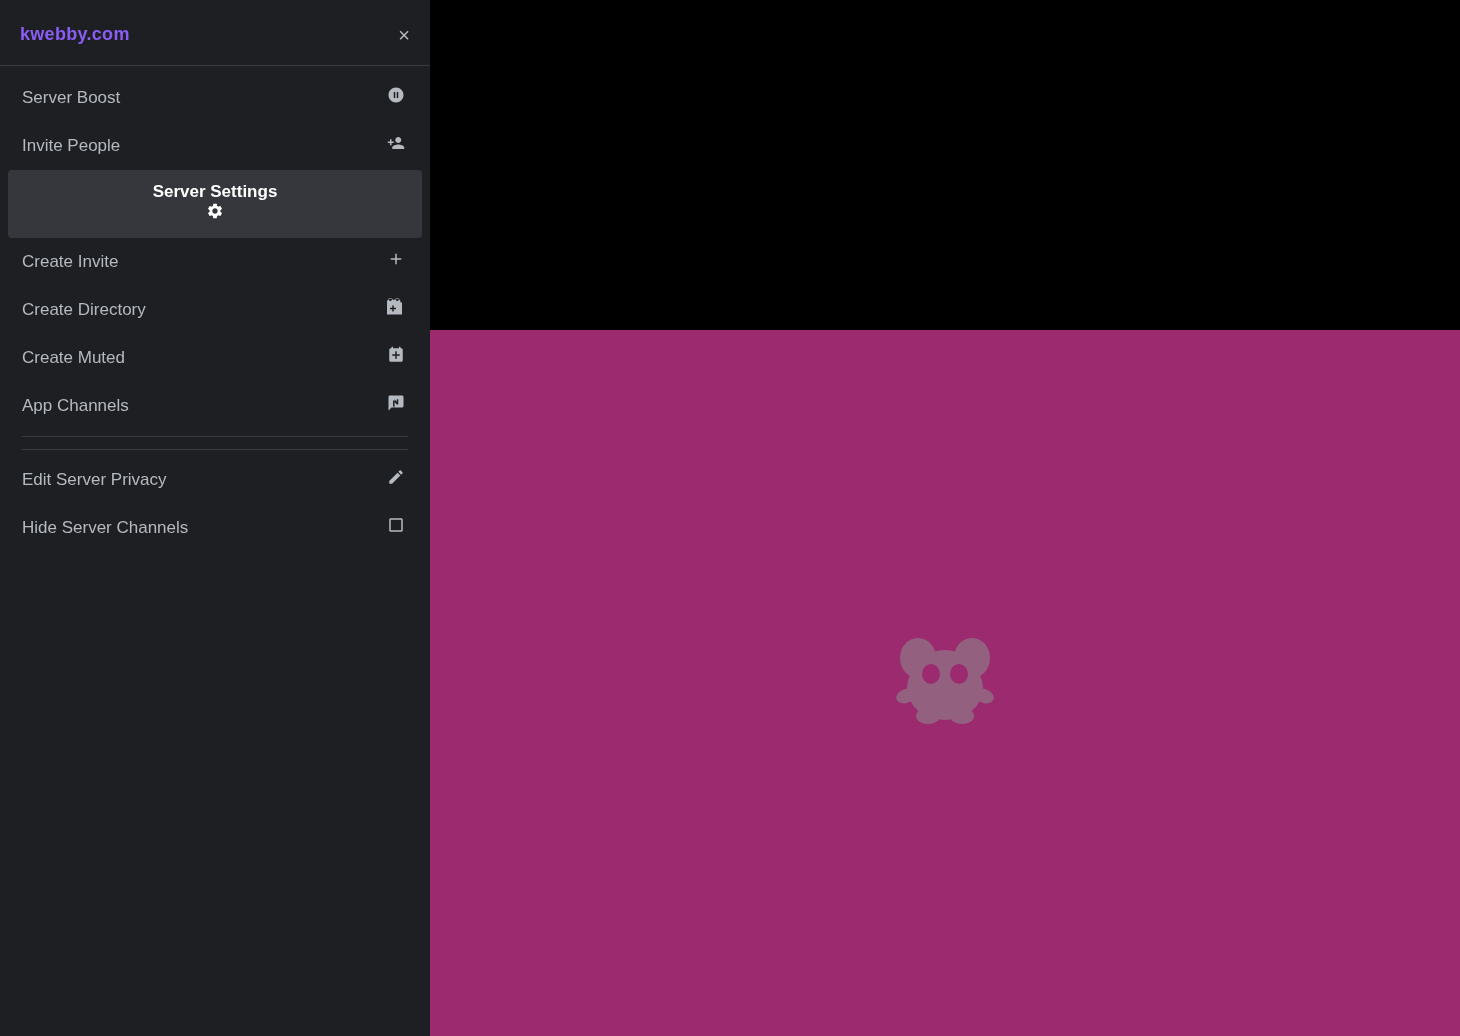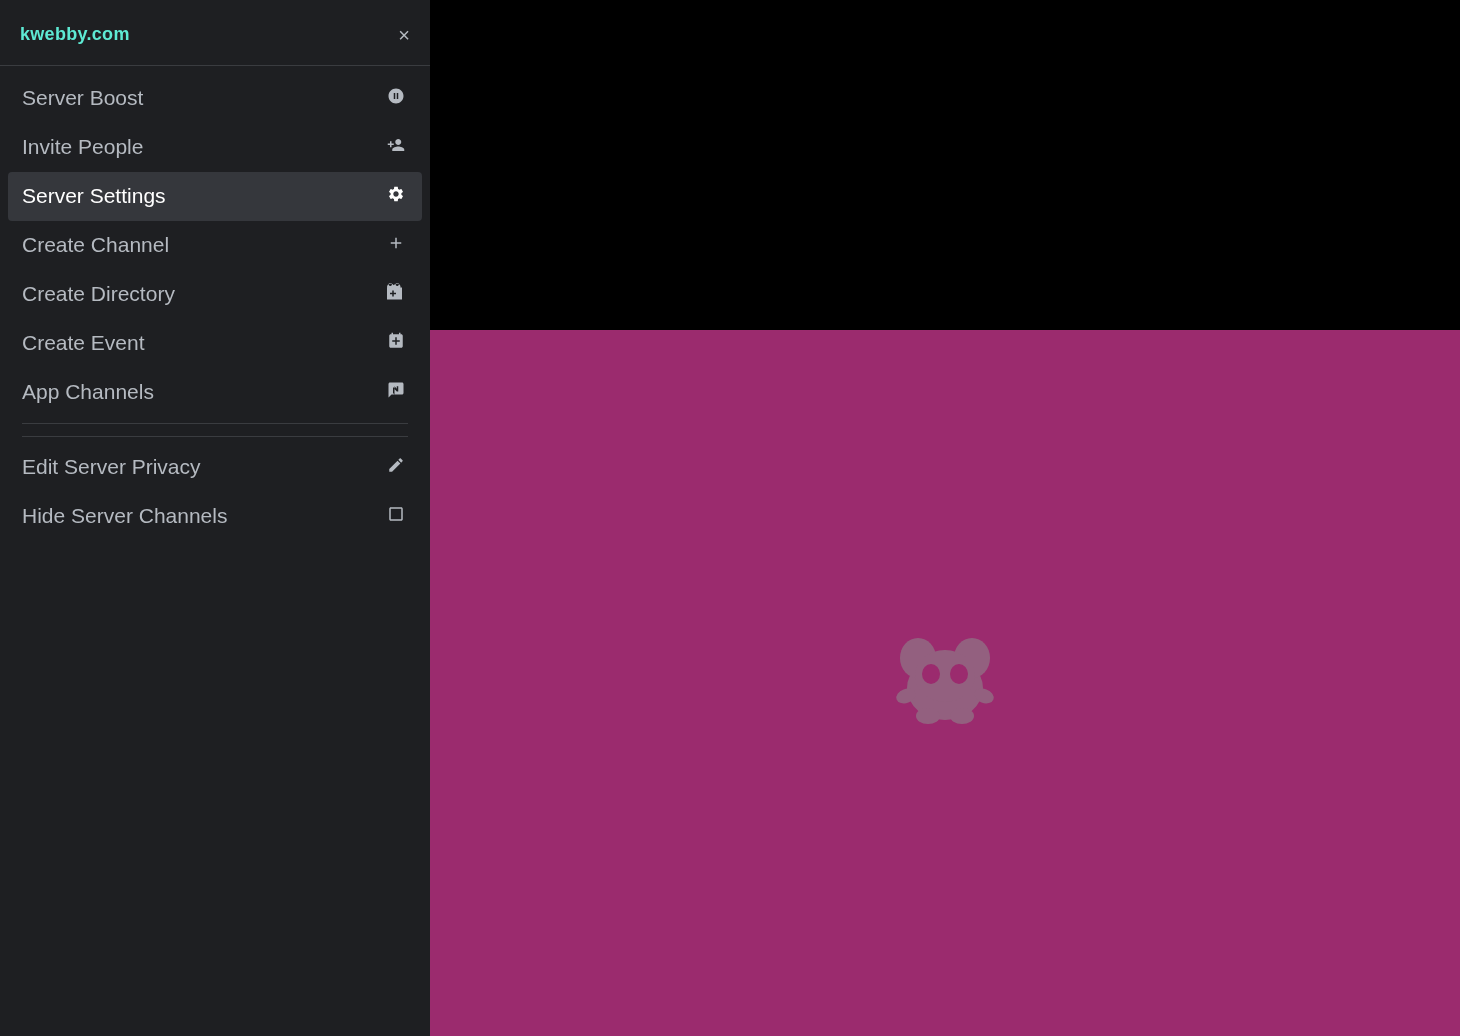--- a/index.html
+++ b/index.html
@@ -25,21 +25,21 @@
 
     .dropdown-header {
       display: flex;
       align-items: center;
       justify-content: space-between;
       padding: 24px 20px 20px 20px;
       border-bottom: 1px solid #3a3c40;
     }
 
     .dropdown-title {
-      color: #5eead4;
+      color: #8b5cf6;
       font-size: 18px;
       font-weight: 600;
       letter-spacing: 0.3px;
     }
 
     .close-btn {
       color: #b5bac1;
       font-size: 20px;
       cursor: pointer;
       background: none;
@@ -64,25 +64,26 @@
       color: #b5bac1;
       font-size: 17px;
       font-weight: 400;
       transition: background 0.1s;
       border-bottom: 1px solid transparent;
     }
 
     .menu-item.active {
       background: #35373c;
       color: #fff;
-      font-weight: 400;
+      font-weight: 700;
+      flex-direction: column;
     }
 
     .menu-item-label {
-      font-size: 21px;
+      font-size: 17px;
     }
 
     .menu-item-icon {
       color: #b5bac1;
       font-size: 18px;
       width: 24px;
       text-align: center;
     }
 
     .menu-item.active .menu-item-icon {
@@ -150,33 +151,33 @@
             <path d="M15 12c2.21 0 4-1.79 4-4s-1.79-4-4-4-4 1.79-4 4 1.79 4 4 4zm-9-2V7H4v3H1v2h3v3h2v-3h3v-2H6zm9 4c-2.67 0-8 1.34-8 4v2h16v-2c0-2.66-5.33-4-8-4z"></path>
           </svg></span>
     </div>
       <div class="menu-item active">
       <span class="menu-item-label">Server Settings</span>
       <span class="menu-item-icon"><svg width="18" height="18" viewBox="0 0 24 24" fill="currentColor">
             <path d="M19.14 12.94c.04-.3.06-.61.06-.94 0-.32-.02-.64-.07-.94l2.03-1.58c.18-.14.23-.41.12-.61l-1.92-3.32c-.12-.22-.37-.29-.59-.22l-2.39.96c-.5-.38-1.03-.7-1.62-.94l-.36-2.54c-.04-.24-.24-.41-.48-.41h-3.84c-.24 0-.43.17-.47.41l-.36 2.54c-.59.24-1.13.57-1.62.94l-2.39-.96c-.22-.08-.47 0-.59.22L2.74 8.87c-.12.21-.08.47.12.61l2.03 1.58c-.05.3-.09.63-.09.94s.02.64.07.94l-2.03 1.58c-.18.14-.23.41-.12.61l1.92 3.32c.12.22.37.29.59.22l2.39-.96c.5.38 1.03.7 1.62.94l.36 2.54c.05.24.24.41.48.41h3.84c.24 0 .44-.17.47-.41l.36-2.54c.59-.24 1.13-.56 1.62-.94l2.39.96c.22.08.47 0 .59-.22l1.92-3.32c.12-.22.07-.47-.12-.61l-2.01-1.58zM12 15.6c-1.98 0-3.6-1.62-3.6-3.6s1.62-3.6 3.6-3.6 3.6 1.62 3.6 3.6-1.62 3.6-3.6 3.6z"></path>
           </svg></span>
     </div>
       <div class="menu-item">
-      <span class="menu-item-label">Create Channel</span>
+      <span class="menu-item-label">Create Invite</span>
       <span class="menu-item-icon"><svg width="18" height="18" viewBox="0 0 24 24" fill="currentColor">
             <path d="M19 13h-6v6h-2v-6H5v-2h6V5h2v6h6v2z"></path>
           </svg></span>
     </div>
       <div class="menu-item">
       <span class="menu-item-label">Create Directory</span>
       <span class="menu-item-icon"><svg width="18" height="18" viewBox="0 0 24 24" fill="currentColor">
             <path d="M20 6h-2.18c.07-.44.18-.88.18-1.36C18 2.53 15.96.5 13.36.5c-1.31 0-2.52.54-3.36 1.36L9 3 7.99 1.86C7.16 1.03 6 .5 4.73.5 2.11.5 0 2.62 0 5.27c0 .48.07.91.18 1.36H0v2h20V6zM4.73 4C3.37 4 2.25 2.95 2.25 1.64c0-.48.17-.93.44-1.27.43-.52 1.07-.87 1.77-.87 1.12 0 2.03.88 2.1 1.99l.01.15c0 .03.01.06.01.09C6.58 3.04 5.72 4 4.73 4zm8.63 0c-1 0-1.86-.96-1.86-2.27 0-.03 0-.06.01-.09l.01-.15c.07-1.11.97-1.99 2.09-1.99.7 0 1.34.35 1.77.87.27.34.44.79.44 1.27C15.82 2.95 14.72 4 13.36 4zM0 8v14h20V8H0zm9 10H7v-3H4v-2h3V10h2v3h3v2H9v3z"></path>
           </svg></span>
     </div>
       <div class="menu-item">
-      <span class="menu-item-label">Create Event</span>
+      <span class="menu-item-label">Create Muted</span>
       <span class="menu-item-icon"><svg width="18" height="18" viewBox="0 0 24 24" fill="currentColor">
             <path d="M19 3h-1V1h-2v2H8V1H6v2H5c-1.11 0-1.99.9-1.99 2L3 19c0 1.1.89 2 2 2h14c1.1 0 2-.9 2-2V5c0-1.1-.9-2-2-2zm-2 10h-4v4h-2v-4H7v-2h4V7h2v4h4v2z"></path>
           </svg></span>
     </div>
       <div class="menu-item">
       <span class="menu-item-label">App Channels</span>
       <span class="menu-item-icon"><svg width="18" height="18" viewBox="0 0 24 24" fill="currentColor">
             <path d="M20 2H4c-1.1 0-2 .9-2 2v18l4-4h14c1.1 0 2-.9 2-2V4c0-1.1-.9-2-2-2zm-7 12l-3-3.27V18l-2-2.12V8l2 2.12V7l3 3.27V7h2v7h-2z"></path>
           </svg></span>
     </div>

